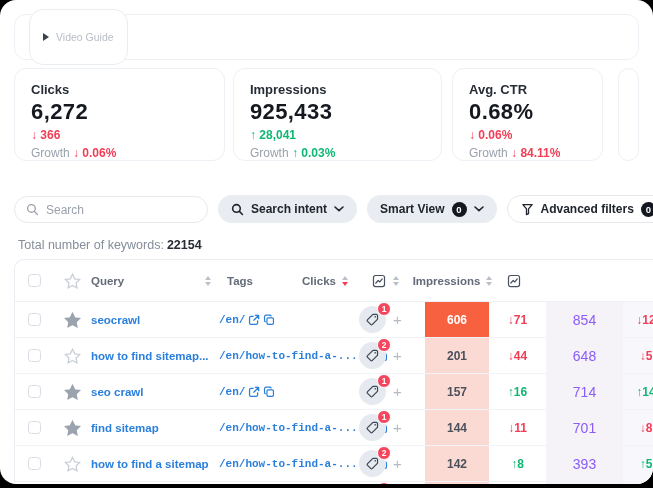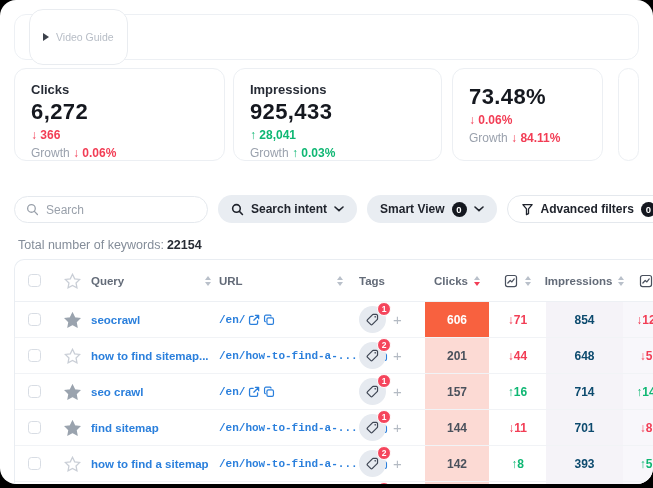--- a/index.html
+++ b/index.html
@@ -60,21 +60,21 @@
   .trow { display:flex; align-items:center; height:36px; border-bottom:1px solid #f1f3f6; }
   .trow.head { height:42px; border-bottom:1px solid #edf0f4; }
   .c { display:flex; align-items:center; height:100%; }
   .c-check { width:38px; justify-content:center; }
   .c-star  { width:38px; justify-content:center; }
   .c-query { width:128px; }
   .c-url   { width:132px; gap:3px; white-space:nowrap; }
   .c-tags  { width:74px; padding-left:8px; }
   .c-clicks{ width:64px; justify-content:center; font-size:12px; font-weight:600; color:#4a515c; }
   .c-cdelta{ width:57px; justify-content:center; font-size:12px; font-weight:700; }
-  .c-impr  { width:77px; justify-content:center; font-size:12px; font-weight:700; color:#0c4a6e; background:#f5f3f8; }
+  .c-impr  { width:77px; justify-content:center; font-size:14px; font-weight:400; color:#8b5cf6; background:#f5f3f8; }
   .c-idelta{ width:46px; justify-content:center; font-size:12px; font-weight:700; background:#f8f7fb; }
   .head .c { font-size:11.5px; font-weight:600; color:#636b78; background:none; }
   .head .c-query, .head .c-url { justify-content:space-between; padding-right:8px;text-align:center; }
   .head .c-clicks, .head .c-impr { gap:6px; }
   .head .c-cdelta { gap:7px; }
   .heat-high { background:#f8613f; color:#fff !important; font-weight:700 !important; }
   .heat-low  { background:#fcdad4; }
 
   .qlink { font-size:11.5px; font-weight:700; color:#2a7fdc; text-decoration:none; cursor:pointer; }
   .urltext { font-size:11px; font-weight:600; color:#2a7fdc; cursor:pointer;font-family:Liberation Mono, monospace; }
@@ -126,21 +126,22 @@
     <div class="card c2">
       <div class="card-title">Impressions</div>
       <div class="card-value">925,433</div>
       <div class="card-delta trend-up">↑ 28,041</div>
       <div class="card-growth">
         <span class="g-label">Growth</span>
         <span class="g-val trend-up">↑ 0.03%</span>
       </div>
     </div>
     <div class="card c3">
-      <div class="card-value">73.48%</div>
+      <div class="card-title">Avg. CTR</div>
+      <div class="card-value">0.68%</div>
       <div class="card-delta trend-down">↓ 0.06%</div>
       <div class="card-growth">
         <span class="g-label">Growth</span>
         <span class="g-val trend-down">↓ 84.11%</span>
       </div>
     </div>
     <div class="card sliver"></div>
   </div>
 
   <div class="filters">
@@ -195,27 +196,20 @@
               </svg>
             </span>
           </div>
       <div class="c c-query">
             <span>Query</span>
             <span class="sort">
               <span class="tri-up"></span>
               <span class="tri-dn"></span>
             </span>
           </div>
-      <div class="c c-url">
-            <span>URL</span>
-            <span class="sort">
-              <span class="tri-up"></span>
-              <span class="tri-dn"></span>
-            </span>
-          </div>
       <div class="c c-tags">
             <span>Tags</span>
           </div>
       <div class="c c-clicks">
             <span>Clicks</span>
             <span class="sort">
               <span class="tri-up"></span>
               <span class="tri-dn active"></span>
             </span>
           </div>

